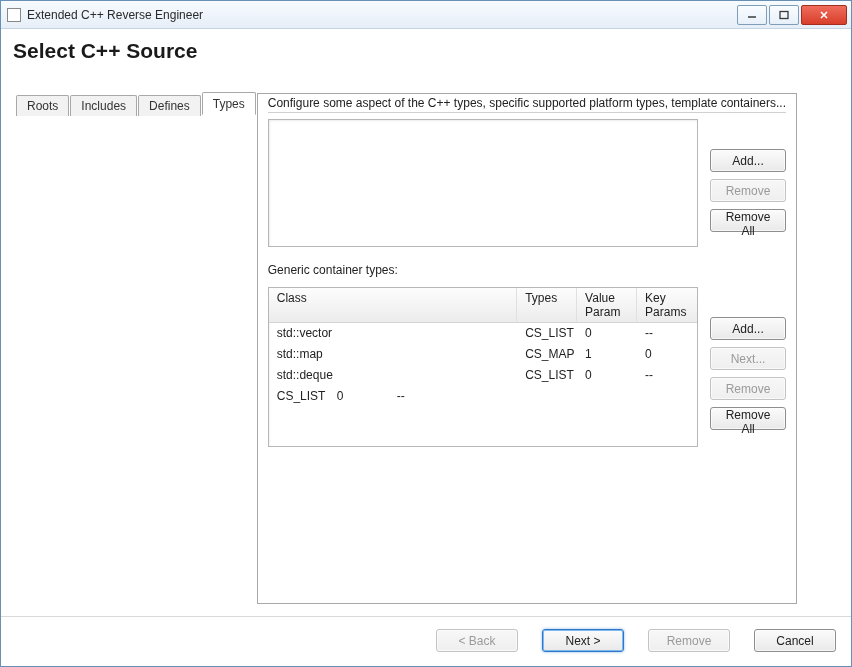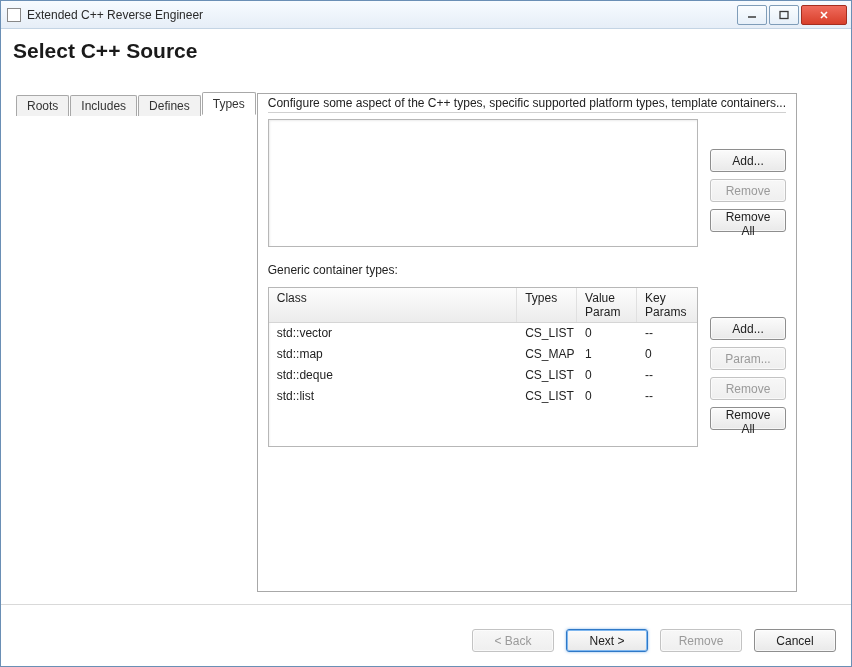--- a/index.html
+++ b/index.html
@@ -41,21 +41,21 @@
 
 .table-wrap { flex:1; border:1px solid #b7b7b7; background:#fff; height:160px; display:flex; flex-direction:column; box-shadow: inset 1px 1px 2px rgba(0,0,0,.05);}
 .thead, .trow { display:flex; }
 .thead { background:linear-gradient(#fdfdfd,#ececec); border-bottom:1px solid #d5d5d5; }
 .th, .td { padding:3px 8px; color:#222; }
 .th { border-right:1px solid #e0e0e0;}
 .c0{ width:58%;} .c1{ width:14%;} .c2{ width:14%;} .c3{ width:14%; border-right:none;}
 .tbody { flex:1; overflow:auto;}
 .trow { border-bottom:1px solid transparent;}
 
-.footer { border-top:1px solid #d9d9d9; padding:24px 15px 14px; display:flex; justify-content:flex-end; gap:12px;}
+.footer { border-top:1px solid #d9d9d9; padding:12px 15px 14px; display:flex; justify-content:flex-end; gap:24px;}
 .footer .btn{ width:82px;}
 </style>
 </head>
 <body>
 
 <div class="window">
 
   <div class="titlebar">
     <div class="app-icon"></div>
     <div class="title">Extended C++ Reverse Engineer</div>
@@ -127,30 +127,29 @@
                 <div class="td c2">1</div>
                 <div class="td c3">0</div>
               </div>
               <div class="trow">
                 <div class="td c0">std::deque</div>
                 <div class="td c1">CS_LIST</div>
                 <div class="td c2">0</div>
                 <div class="td c3">--</div>
               </div>
               <div class="trow">
-                <div class="td c0">std::list</div>
                 <div class="td c1">CS_LIST</div>
                 <div class="td c2">0</div>
                 <div class="td c3">--</div>
               </div>
             </div>
         </div>
         <div class="side-btns">
           <button class="btn">Add...</button>
-          <button class="btn disabled" disabled="">Param...</button>
+          <button class="btn disabled" disabled="">Next...</button>
           <button class="btn disabled" disabled="">Remove</button>
           <button class="btn">Remove All</button>
         </div>
       </div>
 
     </div>
 
   </div>
 
   <div class="footer">

